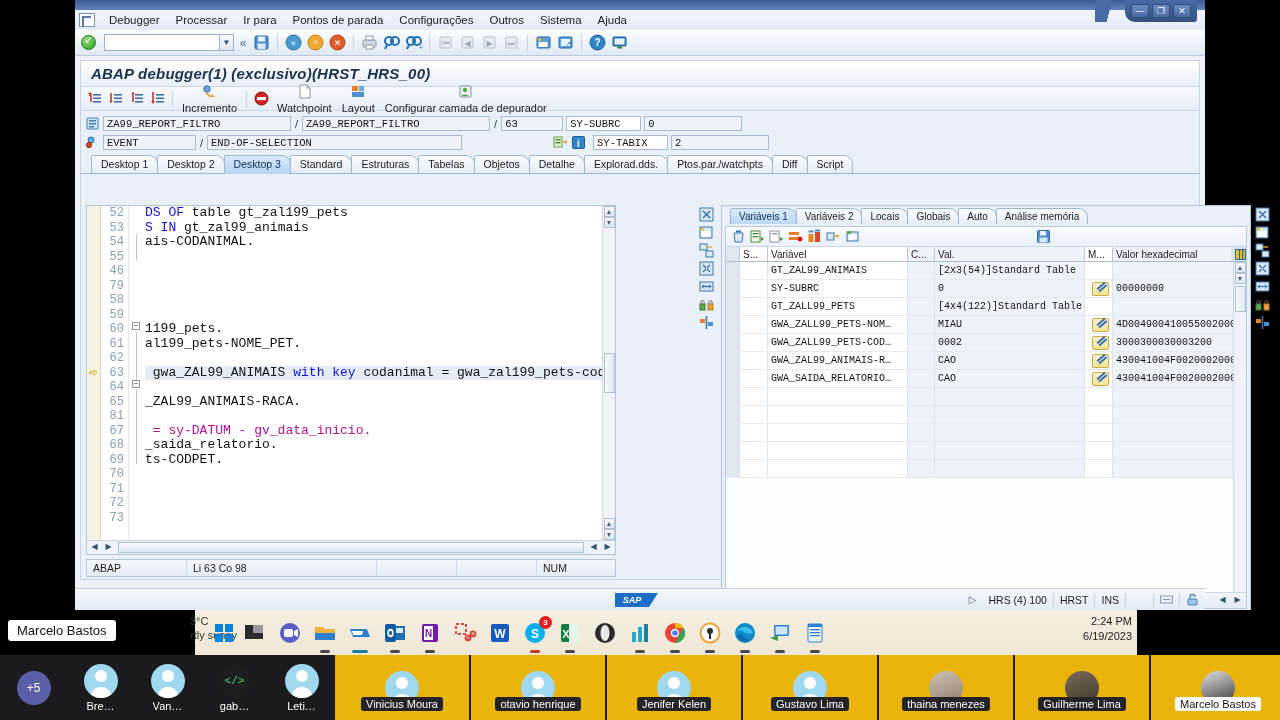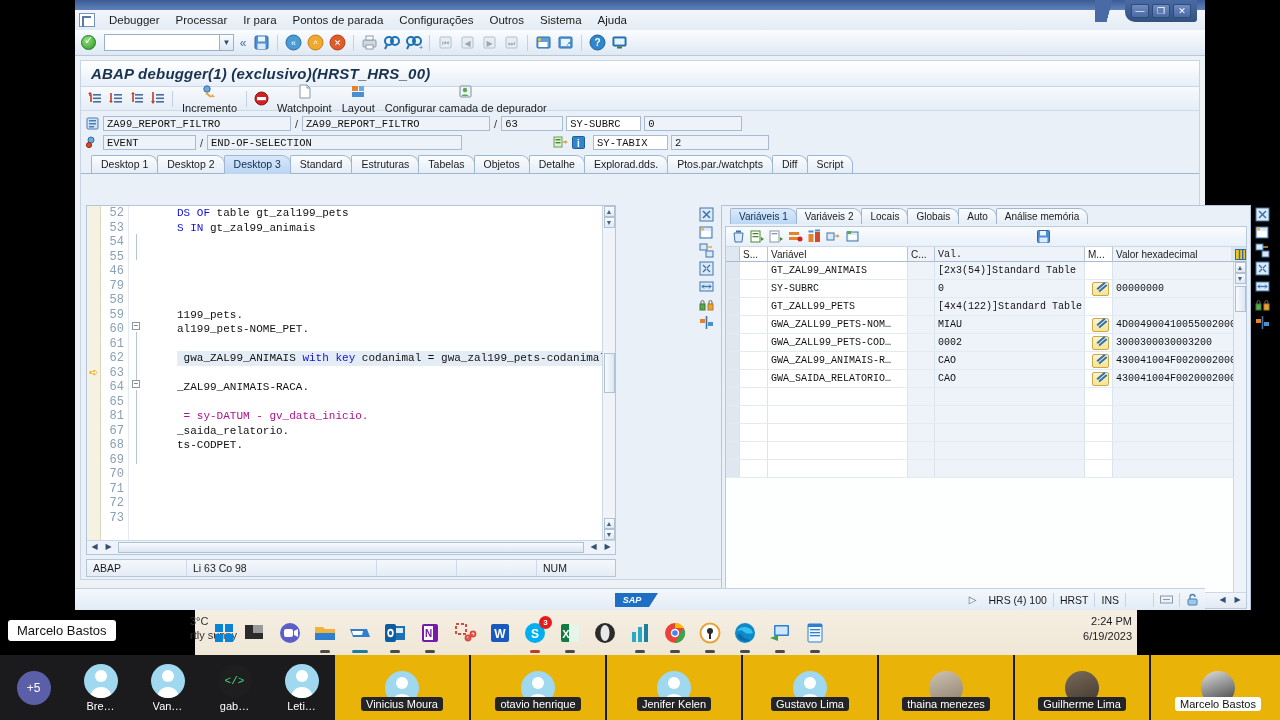--- a/index.html
+++ b/index.html
@@ -156,21 +156,21 @@
     position: relative;
   }
   .gutter {
     width: 28px; background: #fff; flex: none;
     font-family: "Liberation Mono", monospace; font-size: 12px; color: #8aa0b5;
     text-align: right; padding-right: 4px; border-right: 1px solid #e3eaf2;
   }
   .fold-col { width: 16px; flex:none; background:#fff; position: relative;}
   .code-lines {
     flex: 1; background: #fff; font-family: "Liberation Mono", monospace;
-    font-size: 11px; color: #111; position: relative; overflow: hidden; margin-left: 32px;
+    font-size: 13px; color: #111; position: relative; overflow: hidden;
   }
   .ln { height: 14.5px; line-height: 14.5px; white-space: pre; }
   .kw { color: #1010dd; }
   .op { color: #b01090; }
   .ln.cur { background: #e4ecf6; }
   .arrow-cursor { position: absolute; left: 2px; font-size: 11px; color: #e8a000; }
   .fold-box {
     position: absolute; width: 8px; height: 8px; border: 1px solid #8a97a6;
     background: #fff; font-size: 8px; line-height: 6px; text-align: center; color: #333;
   }
@@ -232,21 +232,21 @@
   .vrows { flex:1; overflow: hidden; position: relative; }
   .vrow { display: flex; height: 18px; border-bottom: 1px solid #e2eaf2; font-size: 10.5px; }
   .vrow > div {
     border-right: 1px solid #dbe4ee; padding-left: 3px; display: flex; align-items: center;
     font-family: "Liberation Mono", monospace; font-size: 10px; color: #111; overflow: hidden; white-space: nowrap;
   }
   .c-sel { width: 14px; background: #dfe7f0; flex:none; border-right:1px solid #c3d0de;}
   .c-s   { width: 28px; background:#fff; flex:none;}
   .c-var { width: 140px; background:#fff; flex:none;}
   .c-c   { width: 27px; background:#eef3f9; flex:none;}
-  .c-val { width: 150px; background:#eef3f9; flex:none;font-family:Liberation Mono, monospace;}
+  .c-val { width: 150px; background:#eef3f9; flex:none;}
   .c-m   { width: 28px; background:#fff; flex:none; justify-content:center; padding-left:0;}
   .c-hex { flex: 1; background:#eef3f9; }
   .pencil {
     width: 17px; height: 14px; background: linear-gradient(180deg,#fdf3cf,#f6e394);
     border: 1px solid #caa94a; border-radius: 2px; position: relative;
   }
   .pencil:after {
     content:''; position:absolute; left:3px; top:2px; width:10px; height:2px;
     background:#2f6fb5; transform: rotate(-40deg); box-shadow: 0 3px 0 #2f6fb5;
   }
@@ -679,20 +679,21 @@
           <div class="fold-col">
             <span class="fold-box" style="top:116px;left:3px">−</span>
             <span class="fold-line" style="top:126px;left:7px;height:52px"></span>
             <span class="fold-box" style="top:174px;left:3px">−</span>
             <span class="fold-line" style="top:184px;left:7px;height:74px"></span>
             <span class="fold-line" style="top:28px;left:7px;height:26px"></span>
           </div>
           <div class="code-lines" id="codelines">
               <div class="ln"><span class="kw">DS OF</span> table gt_zal199_pets</div>
               <div class="ln"><span class="kw">S IN</span> gt_zal99_animais</div>
+              <div class="ln">ais-CODANIMAL.</div>
               <div class="ln"></div>
               <div class="ln"></div>
               <div class="ln"></div>
               <div class="ln"></div>
               <div class="ln"></div>
               <div class="ln">1199_pets.</div>
               <div class="ln">al199_pets-NOME_PET.</div>
               <div class="ln"></div>
               <div class="ln cur"> gwa_ZAL99_ANIMAIS <span class="kw">with key</span> codanimal = gwa_zal199_pets-codanimal.</div>
               <div class="ln"></div>

